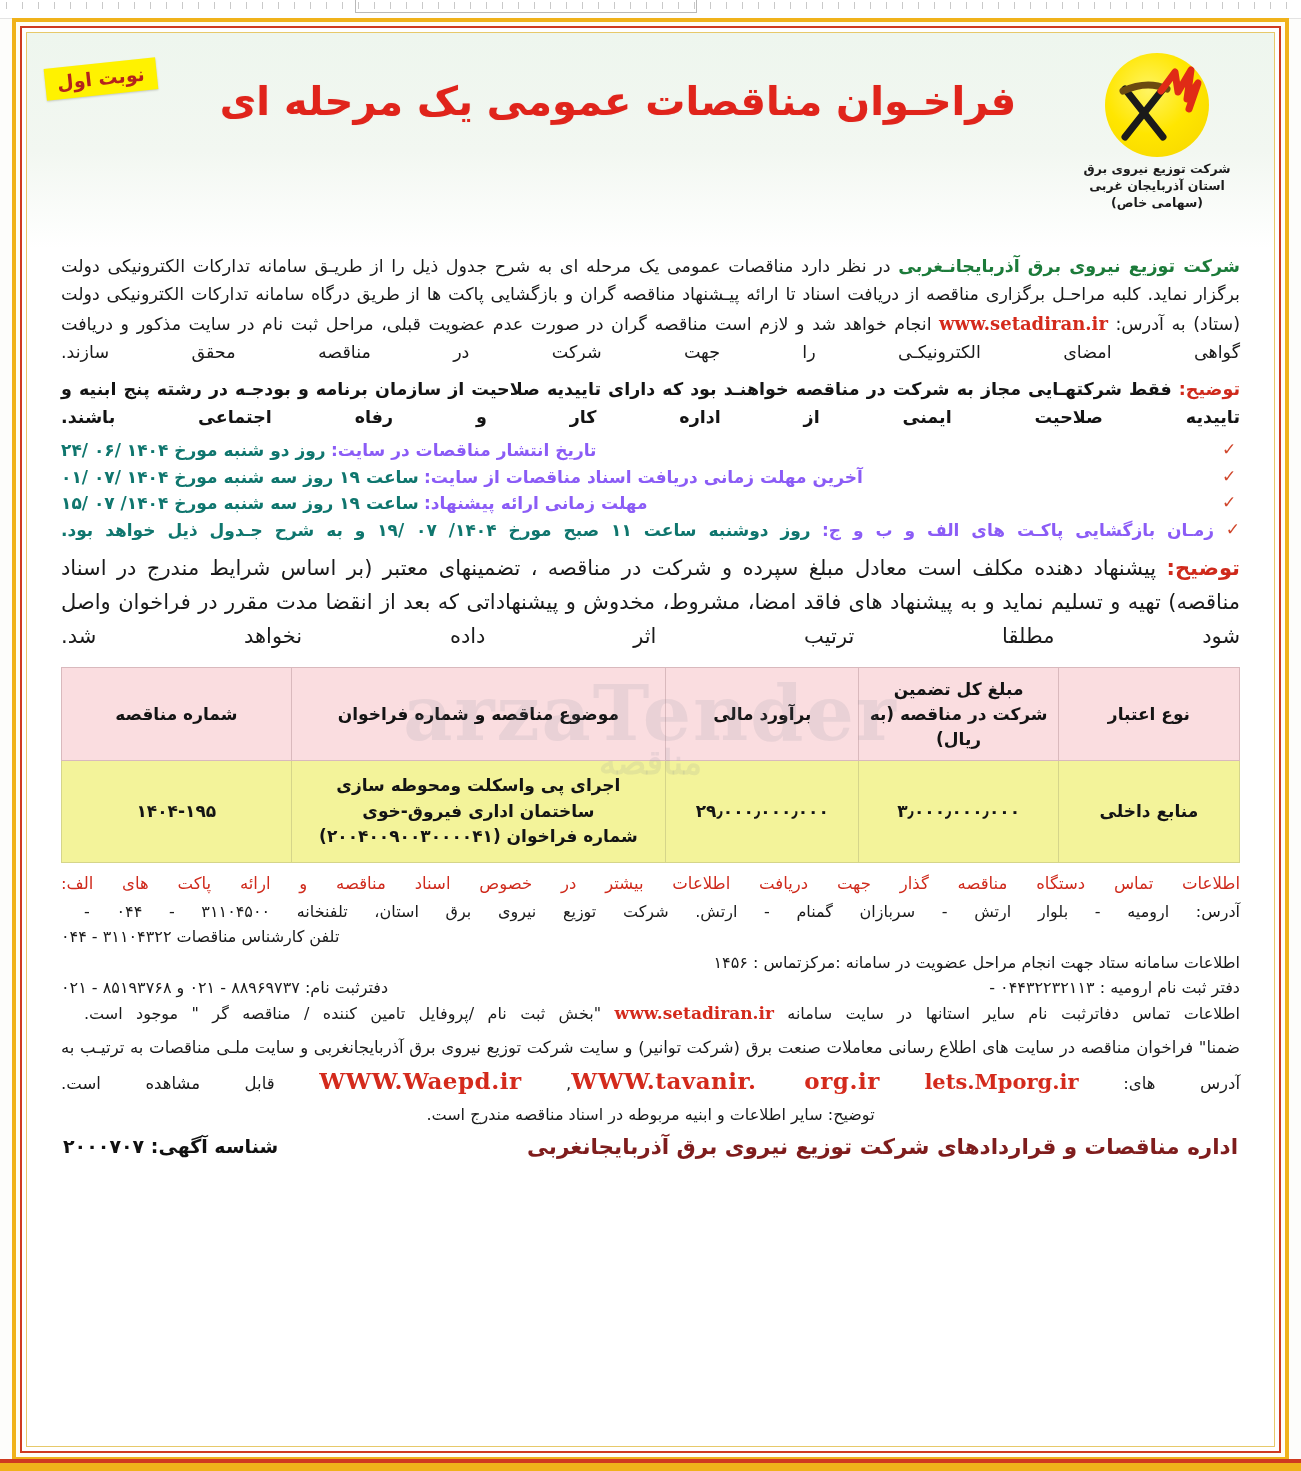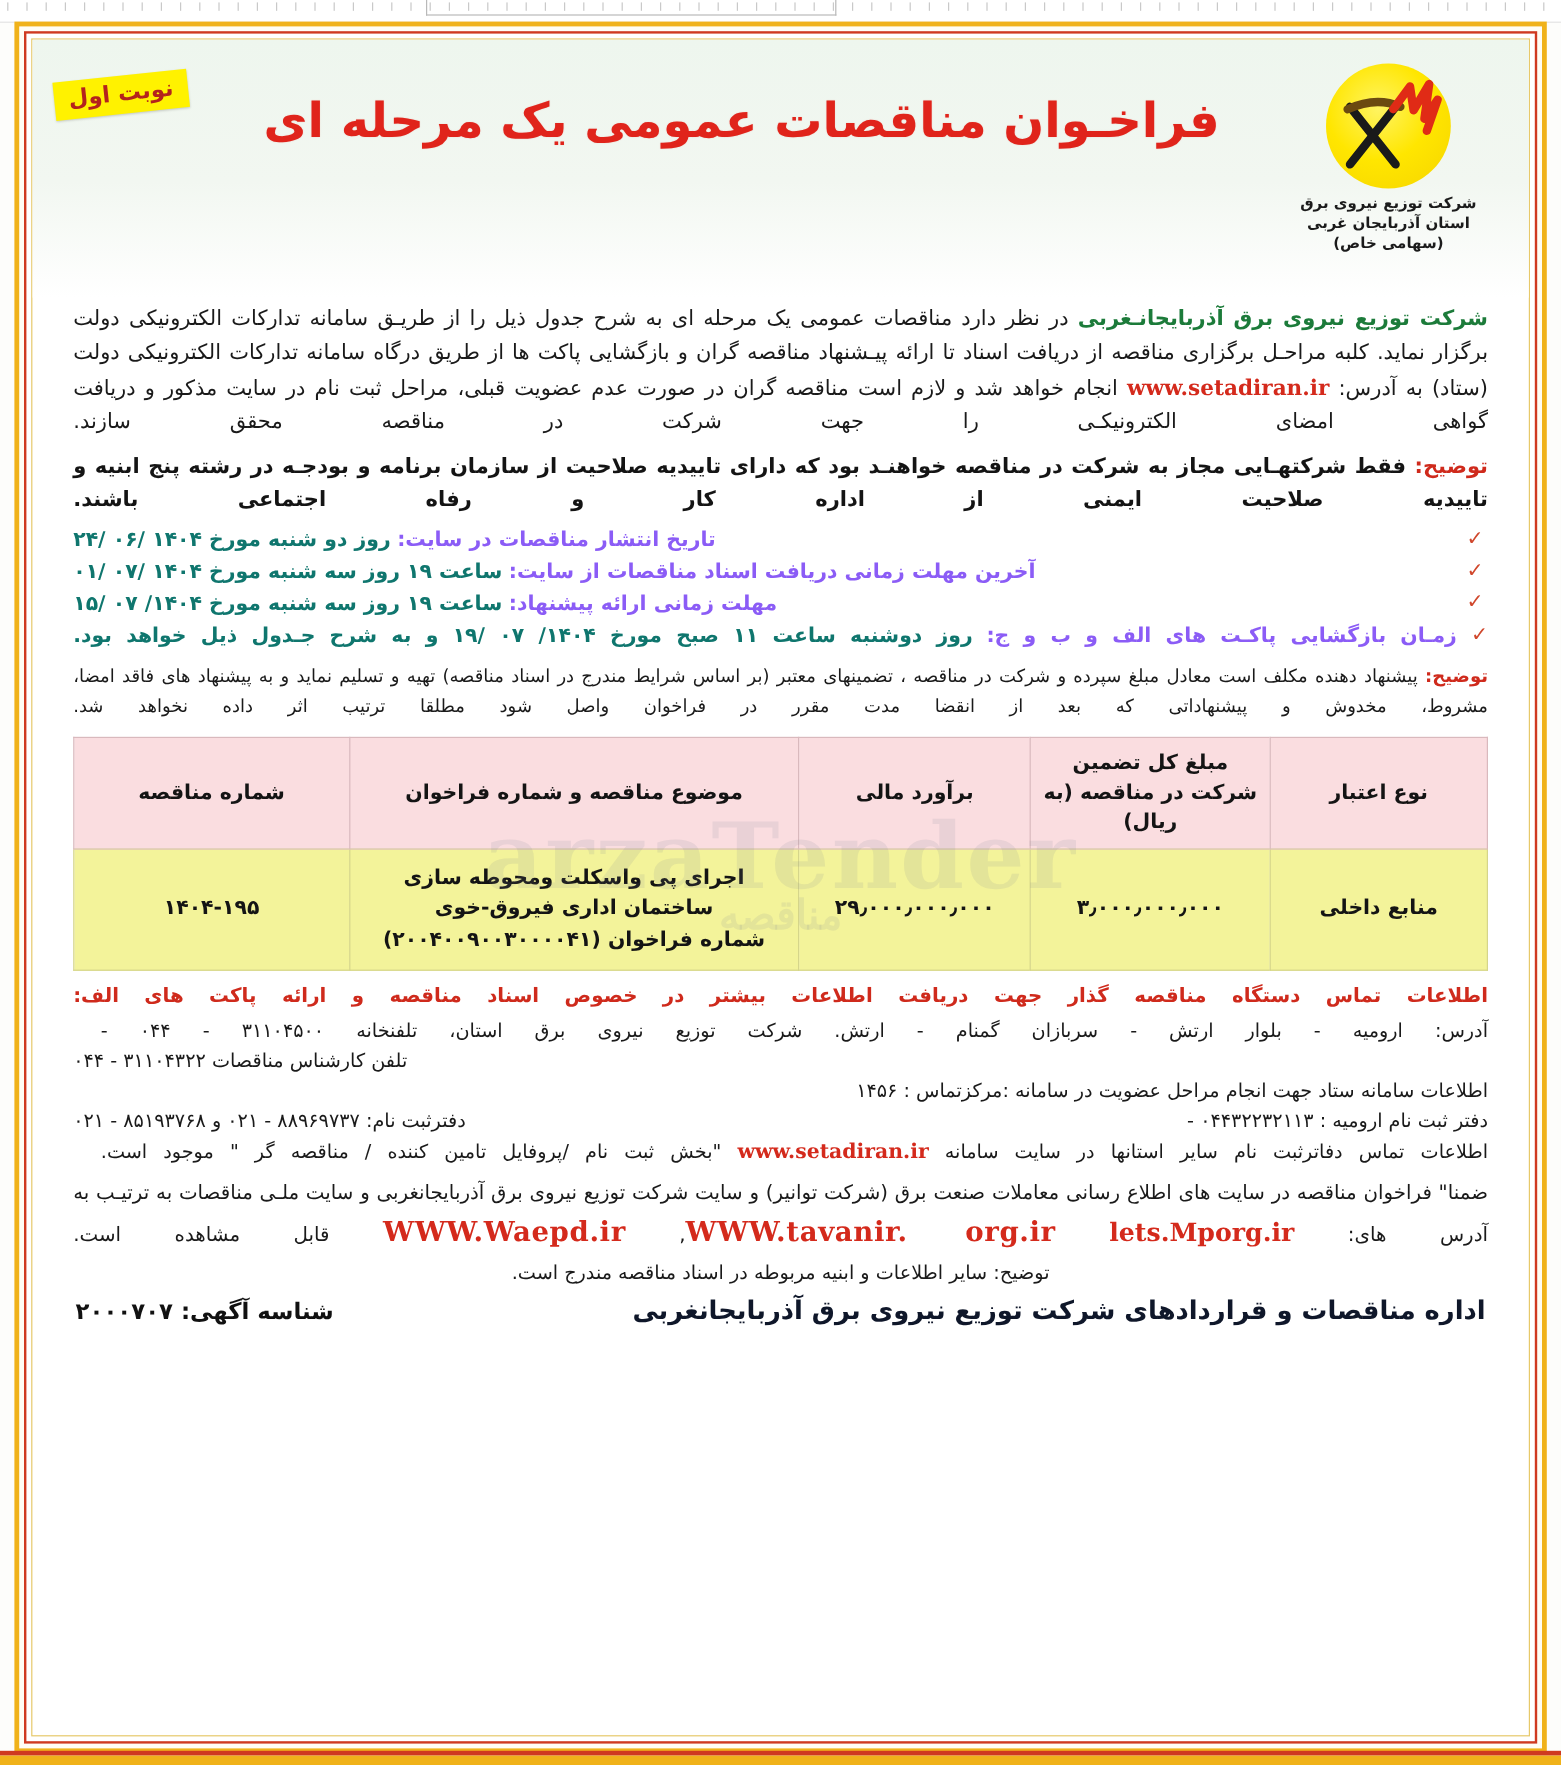--- a/index.html
+++ b/index.html
@@ -157,21 +157,21 @@
     color:#d0472c;
     font-size:17px;
     line-height:1;
   }
   ul.checks li .lbl{color:#8b5cf6; font-weight:bold;}
   ul.checks li .val{color:#0f766e; font-weight:bold;}
   li.wide{ text-align:justify; text-align-last:justify; }
 
   .tozih2{
     margin:8px 0 0 0;
-    font-size:15px;
+    font-size:21px;
     line-height:1.62;
     text-align:justify;
     text-align-last:justify;
     color:#1a1a1a;
   }
   .tozih2 .lead{color:#cf2a1c; font-weight:bold;}
 
   
   .watermark{
     position:absolute;
@@ -221,21 +221,21 @@
 
   
   .contact{
     margin-top:6px;
     font-size:16px;
     line-height:1.58;
     color:#1a1a1a;
   }
   .contact .hdr{
     color:#cf2a1c;
-    font-weight:bold;
+    font-weight:normal;
     font-size:16.5px;
     text-align:justify;
     text-align-last:justify;
     margin-bottom:2px;
   }
   .contact .row{ text-align:left; margin:0; }
   .contact .row.j{ text-align:justify; text-align-last:justify;margin-left:23px; }
   .contact .row.r{ text-align:right; }
   .contact .two{
     display:flex; justify-content:space-between; gap:20px;
@@ -276,21 +276,21 @@
 
   
   .footer{
     margin-top:10px;
     display:flex;
     align-items:center;
     justify-content:space-between;
     padding:0 2px 4px 2px;
   }
   .footer .org{
-    color:#0f172a;
+    color:#7f1d1d;
     font-weight:bold;
     font-size:21.5px;
   }
   .footer .sid{
     color:#111;
     font-weight:bold;
     font-size:19px;
   }
   .bottom-bars{
     position:absolute;

